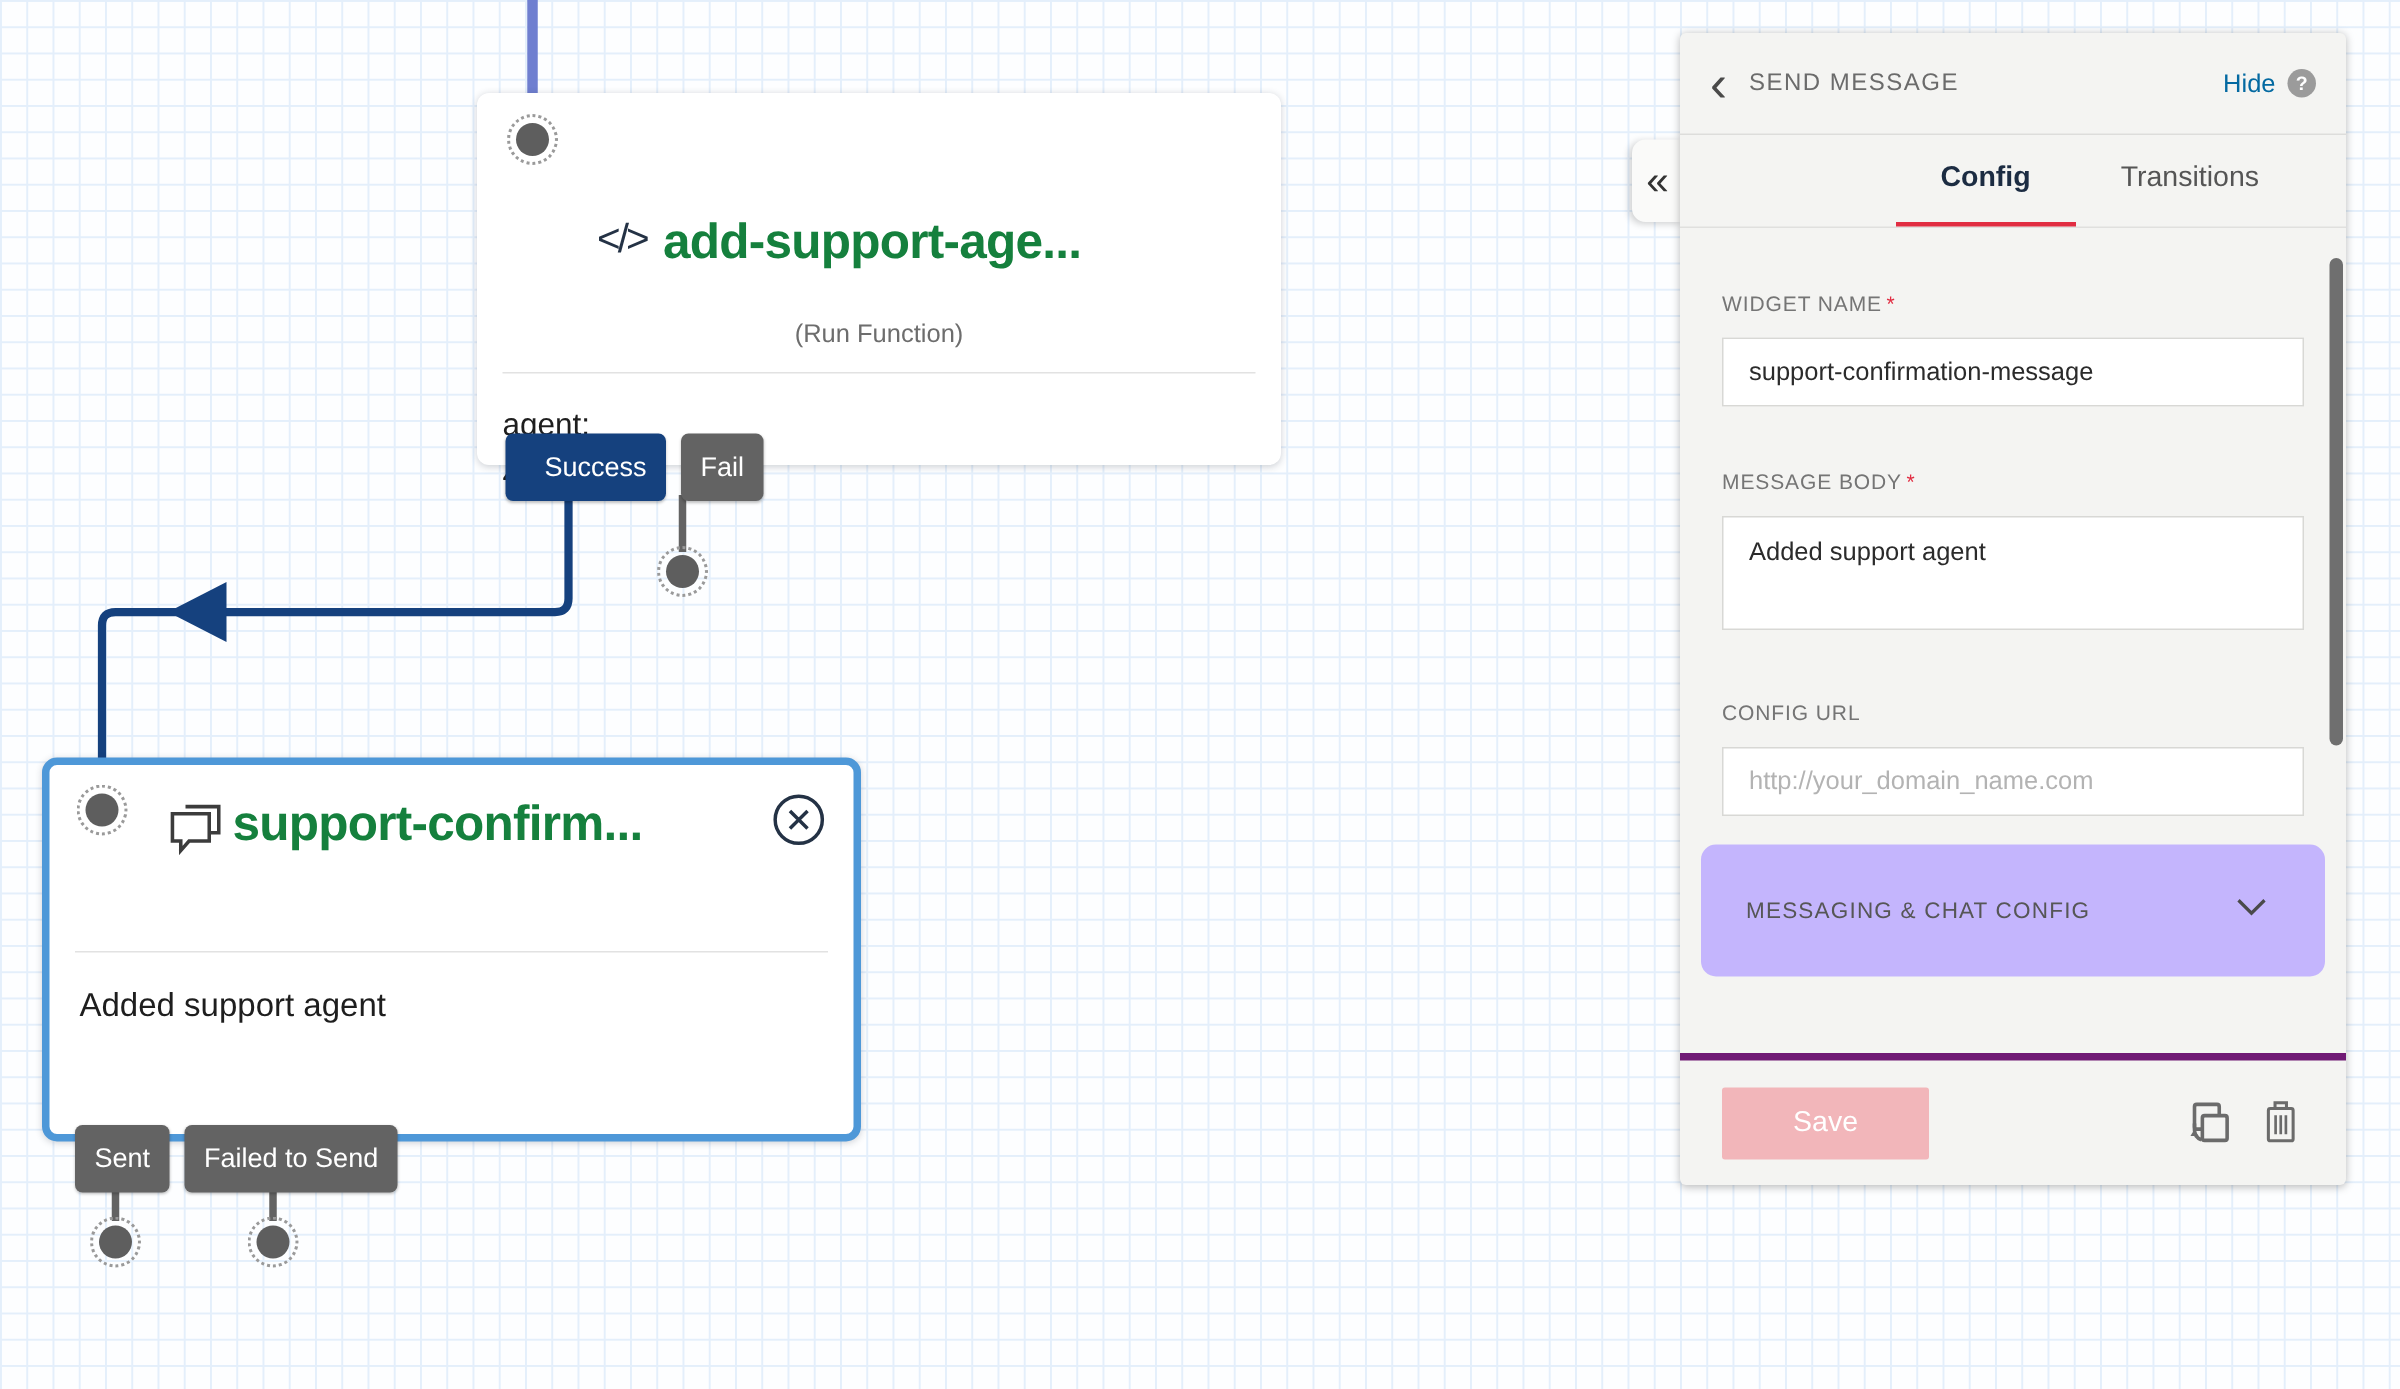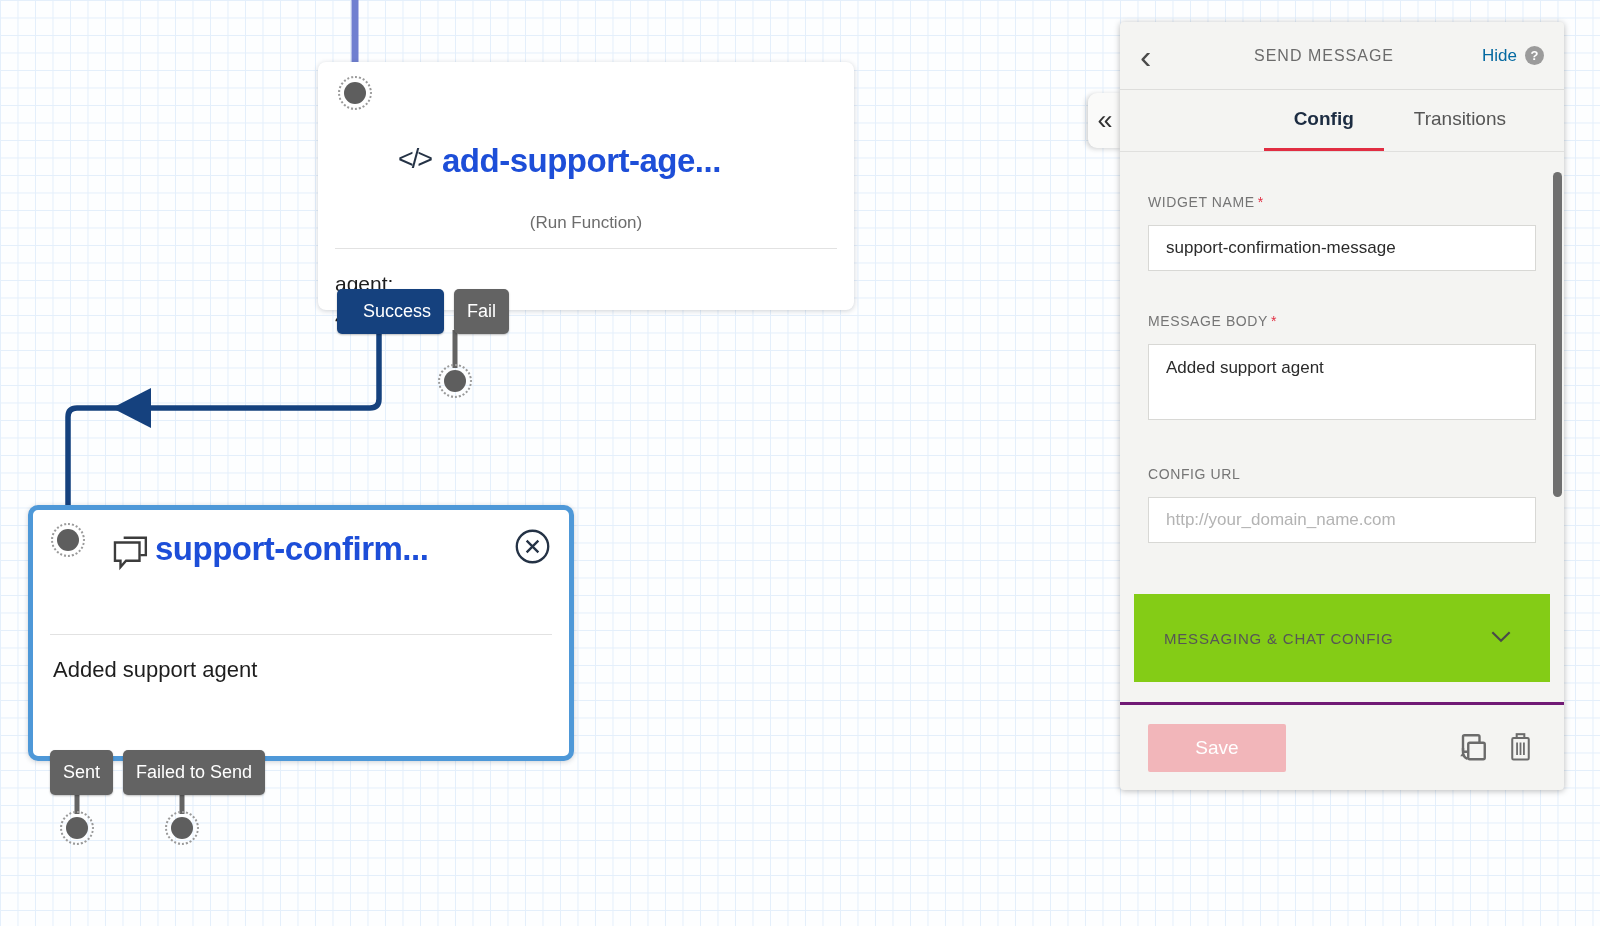--- a/index.html
+++ b/index.html
@@ -18,21 +18,21 @@
   svg.wires{ position:absolute; left:0; top:0; z-index:1; }
 
   
   .node{ position:absolute; background:#fff; border-radius:8px;
     box-shadow:0 1px 5px rgba(40,50,70,.22); z-index:2; }
   .node1{ left:318px; top:62px; width:536px; height:248px; }
   .node2{ left:28px; top:505px; width:546px; height:256px;
     border:5px solid #4e98d8; border-radius:10px; }
 
   .node-title{ position:absolute; font-weight:700; font-size:33px;
-    color:#1d4ed8; letter-spacing:-.5px; white-space:nowrap; }
+    color:#15803d; letter-spacing:-.5px; white-space:nowrap; }
   .node1 .node-title{ left:124px; top:80px; }
   .node2 .node-title{ left:122px; top:20px; }
   .code-icon{ position:absolute; left:80px; top:82px; font-size:27px;
     color:#243245; letter-spacing:-2px; font-weight:500; }
   .chat-icon{ position:absolute; left:76px; top:23px; }
   .node-subtitle{ position:absolute; left:0; right:0; text-align:center;
     font-size:17px; color:#6d6d6d; }
   .node1 .node-subtitle{ top:151px; }
   .node2 .node-subtitle{ top:92px; }
   .node-divider{ position:absolute; left:17px; right:17px; height:1px;
@@ -68,21 +68,21 @@
     font-size:27px; color:#333; cursor:pointer; }
 
   
   .panel{ position:absolute; left:1120px; top:22px; width:444px; height:768px;
     background:#f4f4f2; border-radius:4px; z-index:10;
     box-shadow:0 1px 6px rgba(0,0,0,.28); }
   .panel-header{ height:68px; display:flex; align-items:center;
     padding:0 20px; border-bottom:1px solid #dddddb; }
   .back-chevron{ font-size:34px; color:#4a4a4a; line-height:28px;
     cursor:pointer; width:26px; }
-  .panel-title{ flex:1; text-align:center; font-size:16px; color:#6b6b6b;
+  .panel-title{ flex:1; text-align:left; font-size:16px; color:#6b6b6b;
     letter-spacing:1px; }
   .hide-link{ font-size:17px; color:#0369a1; cursor:pointer; margin-right:8px; }
   .help-badge{ width:19px; height:19px; border-radius:50%; background:#9b9b9b;
     color:#fff; font-size:13px; font-weight:700; display:flex;
     align-items:center; justify-content:center; cursor:pointer; }
 
   .tabs-row{ display:flex; padding:0 28px; border-bottom:1px solid #e0e0de;
     height:62px; align-items:stretch;justify-content:flex-end; }
   .tab{ display:flex; align-items:center; padding:0 30px; font-size:19px;
     color:#555; cursor:pointer; border-bottom:3px solid transparent; }
@@ -90,30 +90,30 @@
 
   .panel-content{ padding:0 28px; }
   .field-label{ margin-top:42px; font-size:14px; color:#757575;
     letter-spacing:.6px; }
   .req{ color:#e12d42; margin-left:3px; }
   .text-input{ margin-top:15px; width:100%; height:46px; background:#fff;
     border:1px solid #d8d8d5; border-radius:0; padding:0 17px;
     font-size:17px; color:#2b2b2b; font-family:"Liberation Sans",sans-serif; }
   .text-input::placeholder{ color:#b3b3b3; }
   textarea.text-input{ height:76px; padding:12px 17px; resize:none; line-height:22px; }
-  .section-box{ margin:51px -14px 0 -14px; height:88px; background:#84cc16;
+  .section-box{ margin:19px -14px 0 -14px; height:88px; background:#c4b5fd;
     display:flex; align-items:center; justify-content:space-between;
-    padding:0 38px 0 30px; cursor:pointer; }
+    padding:0 38px 0 30px; cursor:pointer;border-radius:10px; }
   .section-label{ font-size:15px; color:#565656; letter-spacing:.8px; }
 
   .scroll-thumb{ position:absolute; right:2px; top:150px; width:9px;
     height:325px; background:#6f6f6f; border-radius:5px; }
 
   .panel-footer{ position:absolute; left:0; right:0; bottom:0; height:88px;
-    border-top:3px solid #701a75; display:flex; align-items:center;
+    border-top:5px solid #701a75; display:flex; align-items:center;
     padding:0 28px; }
   .save-btn{ width:138px; height:48px; background:#f2b6ba; border:none;
     border-radius:2px; color:#fff; font-size:19px; cursor:not-allowed;
     font-family:"Liberation Sans",sans-serif; }
   .footer-spacer{ flex:1; }
   .icon-btn{ background:none; border:none; cursor:pointer; padding:0;
     margin-left:18px; display:flex; }
 </style>
 </head>
 <body>

